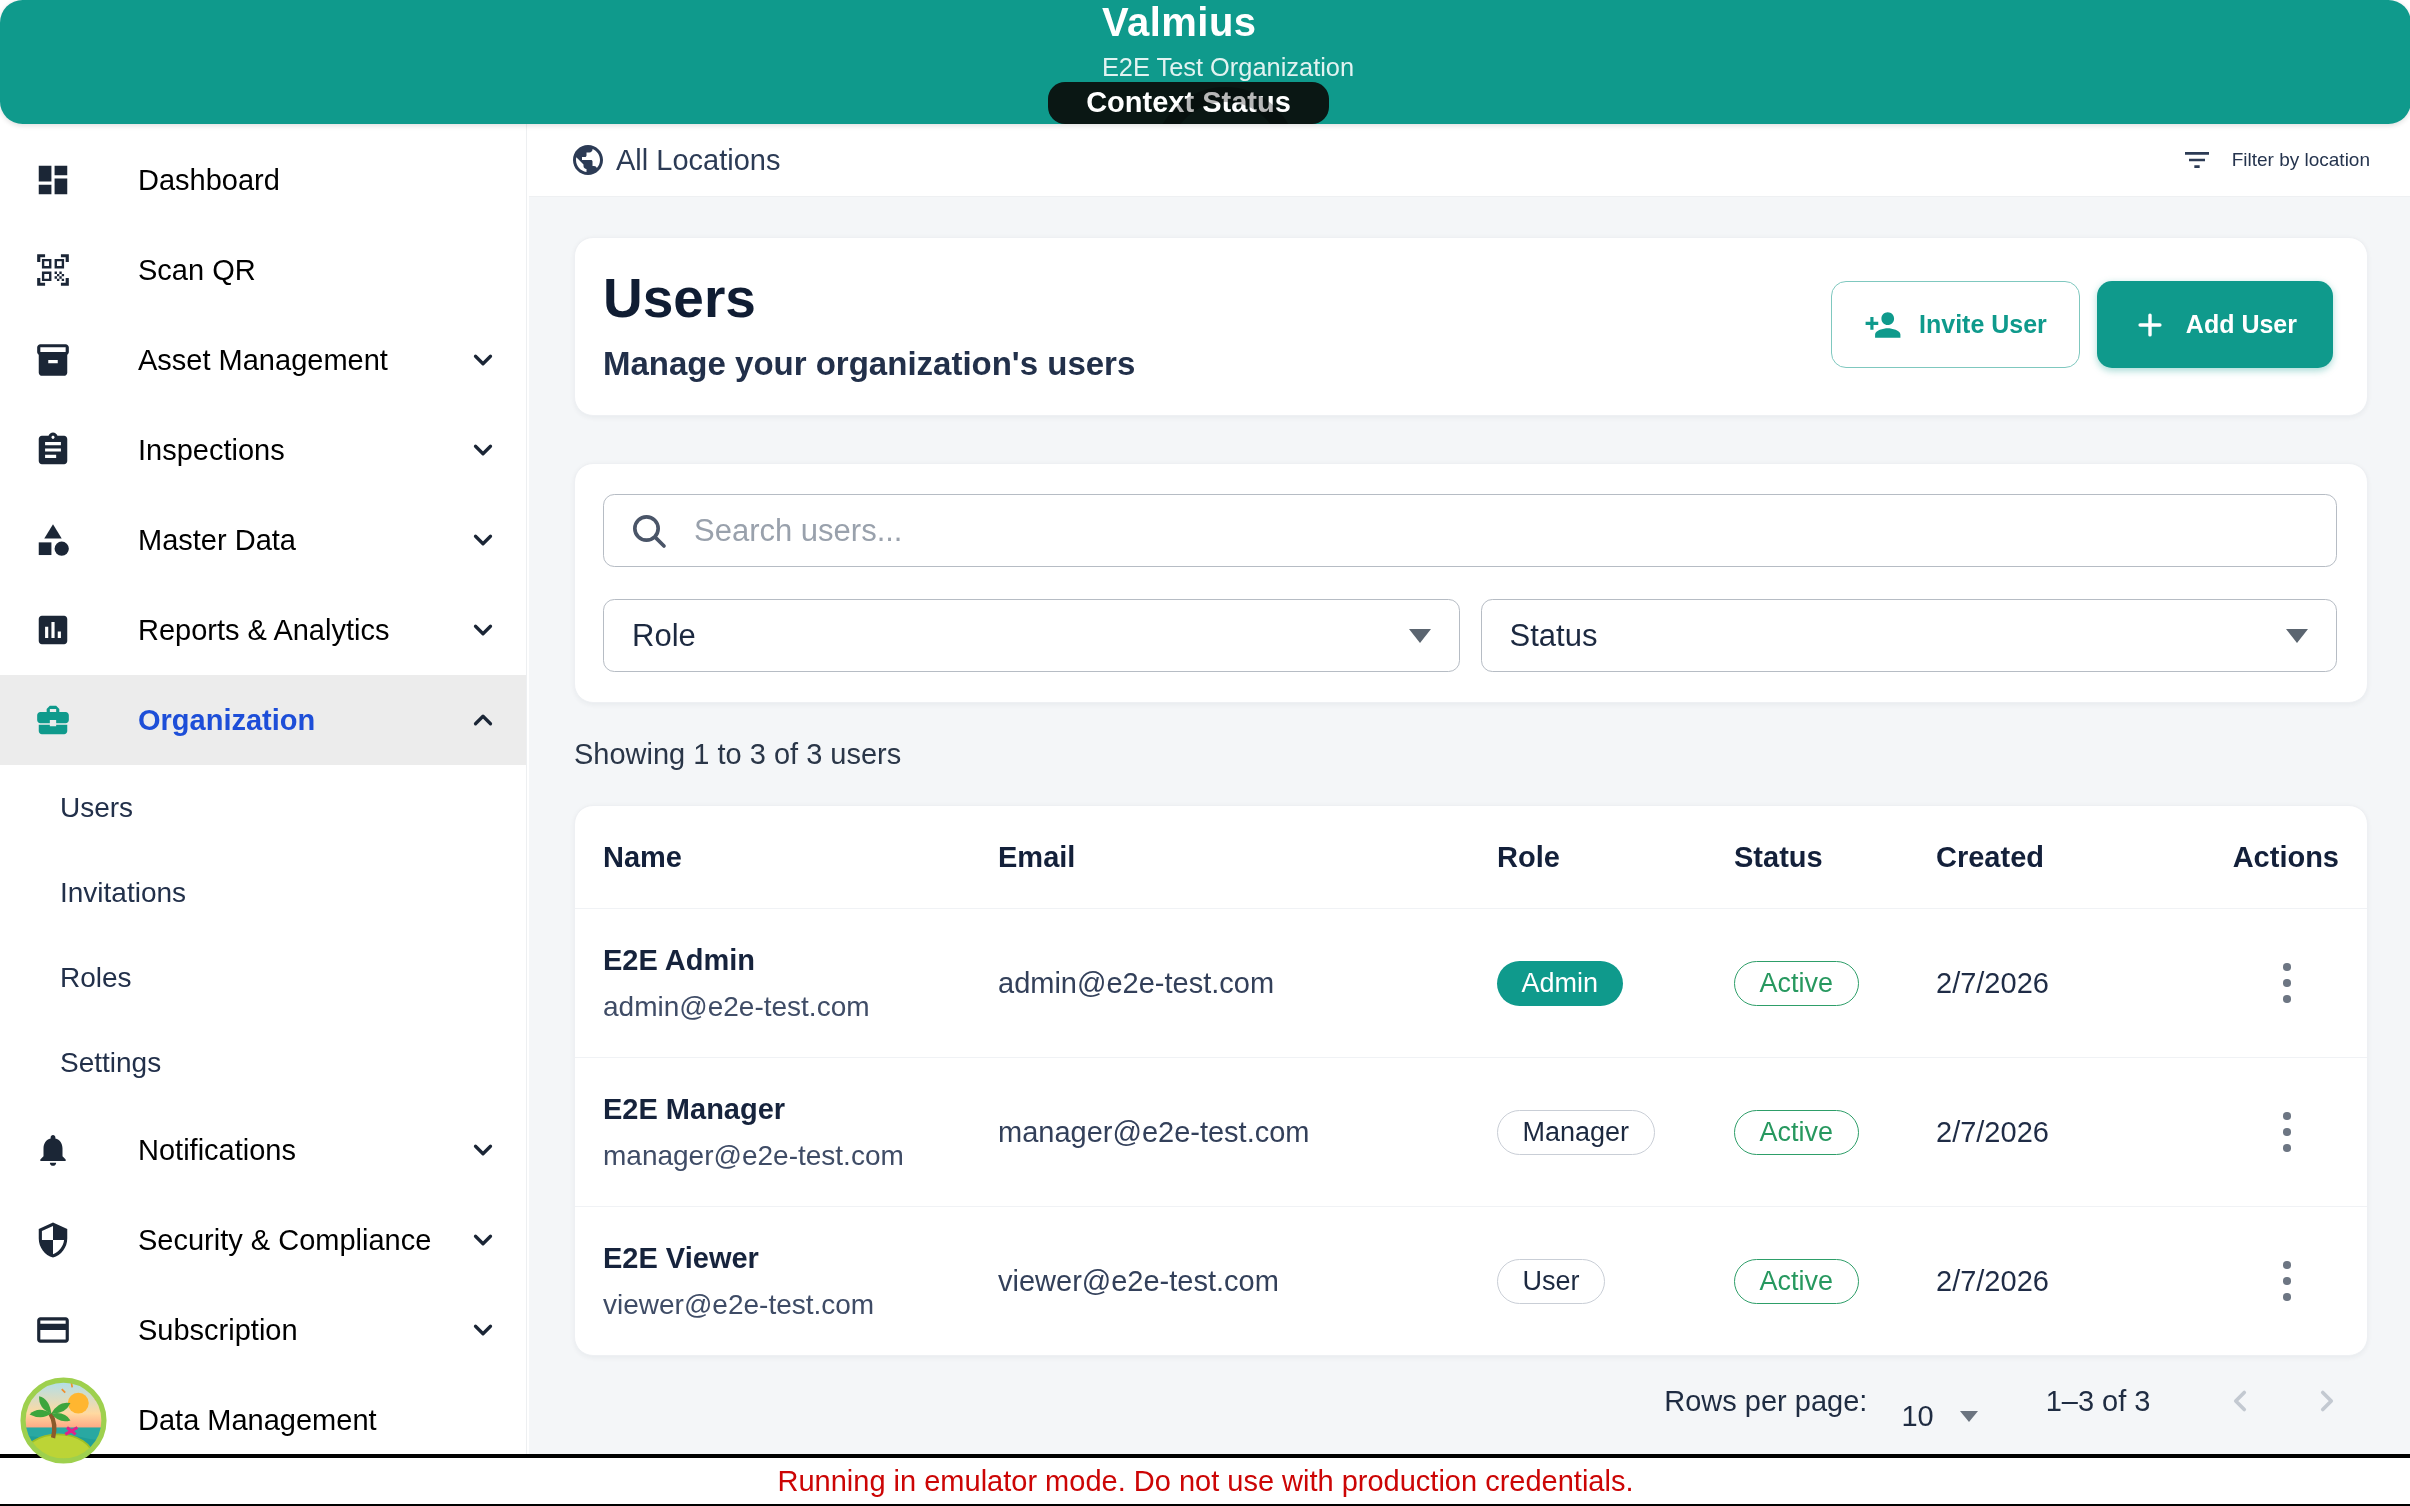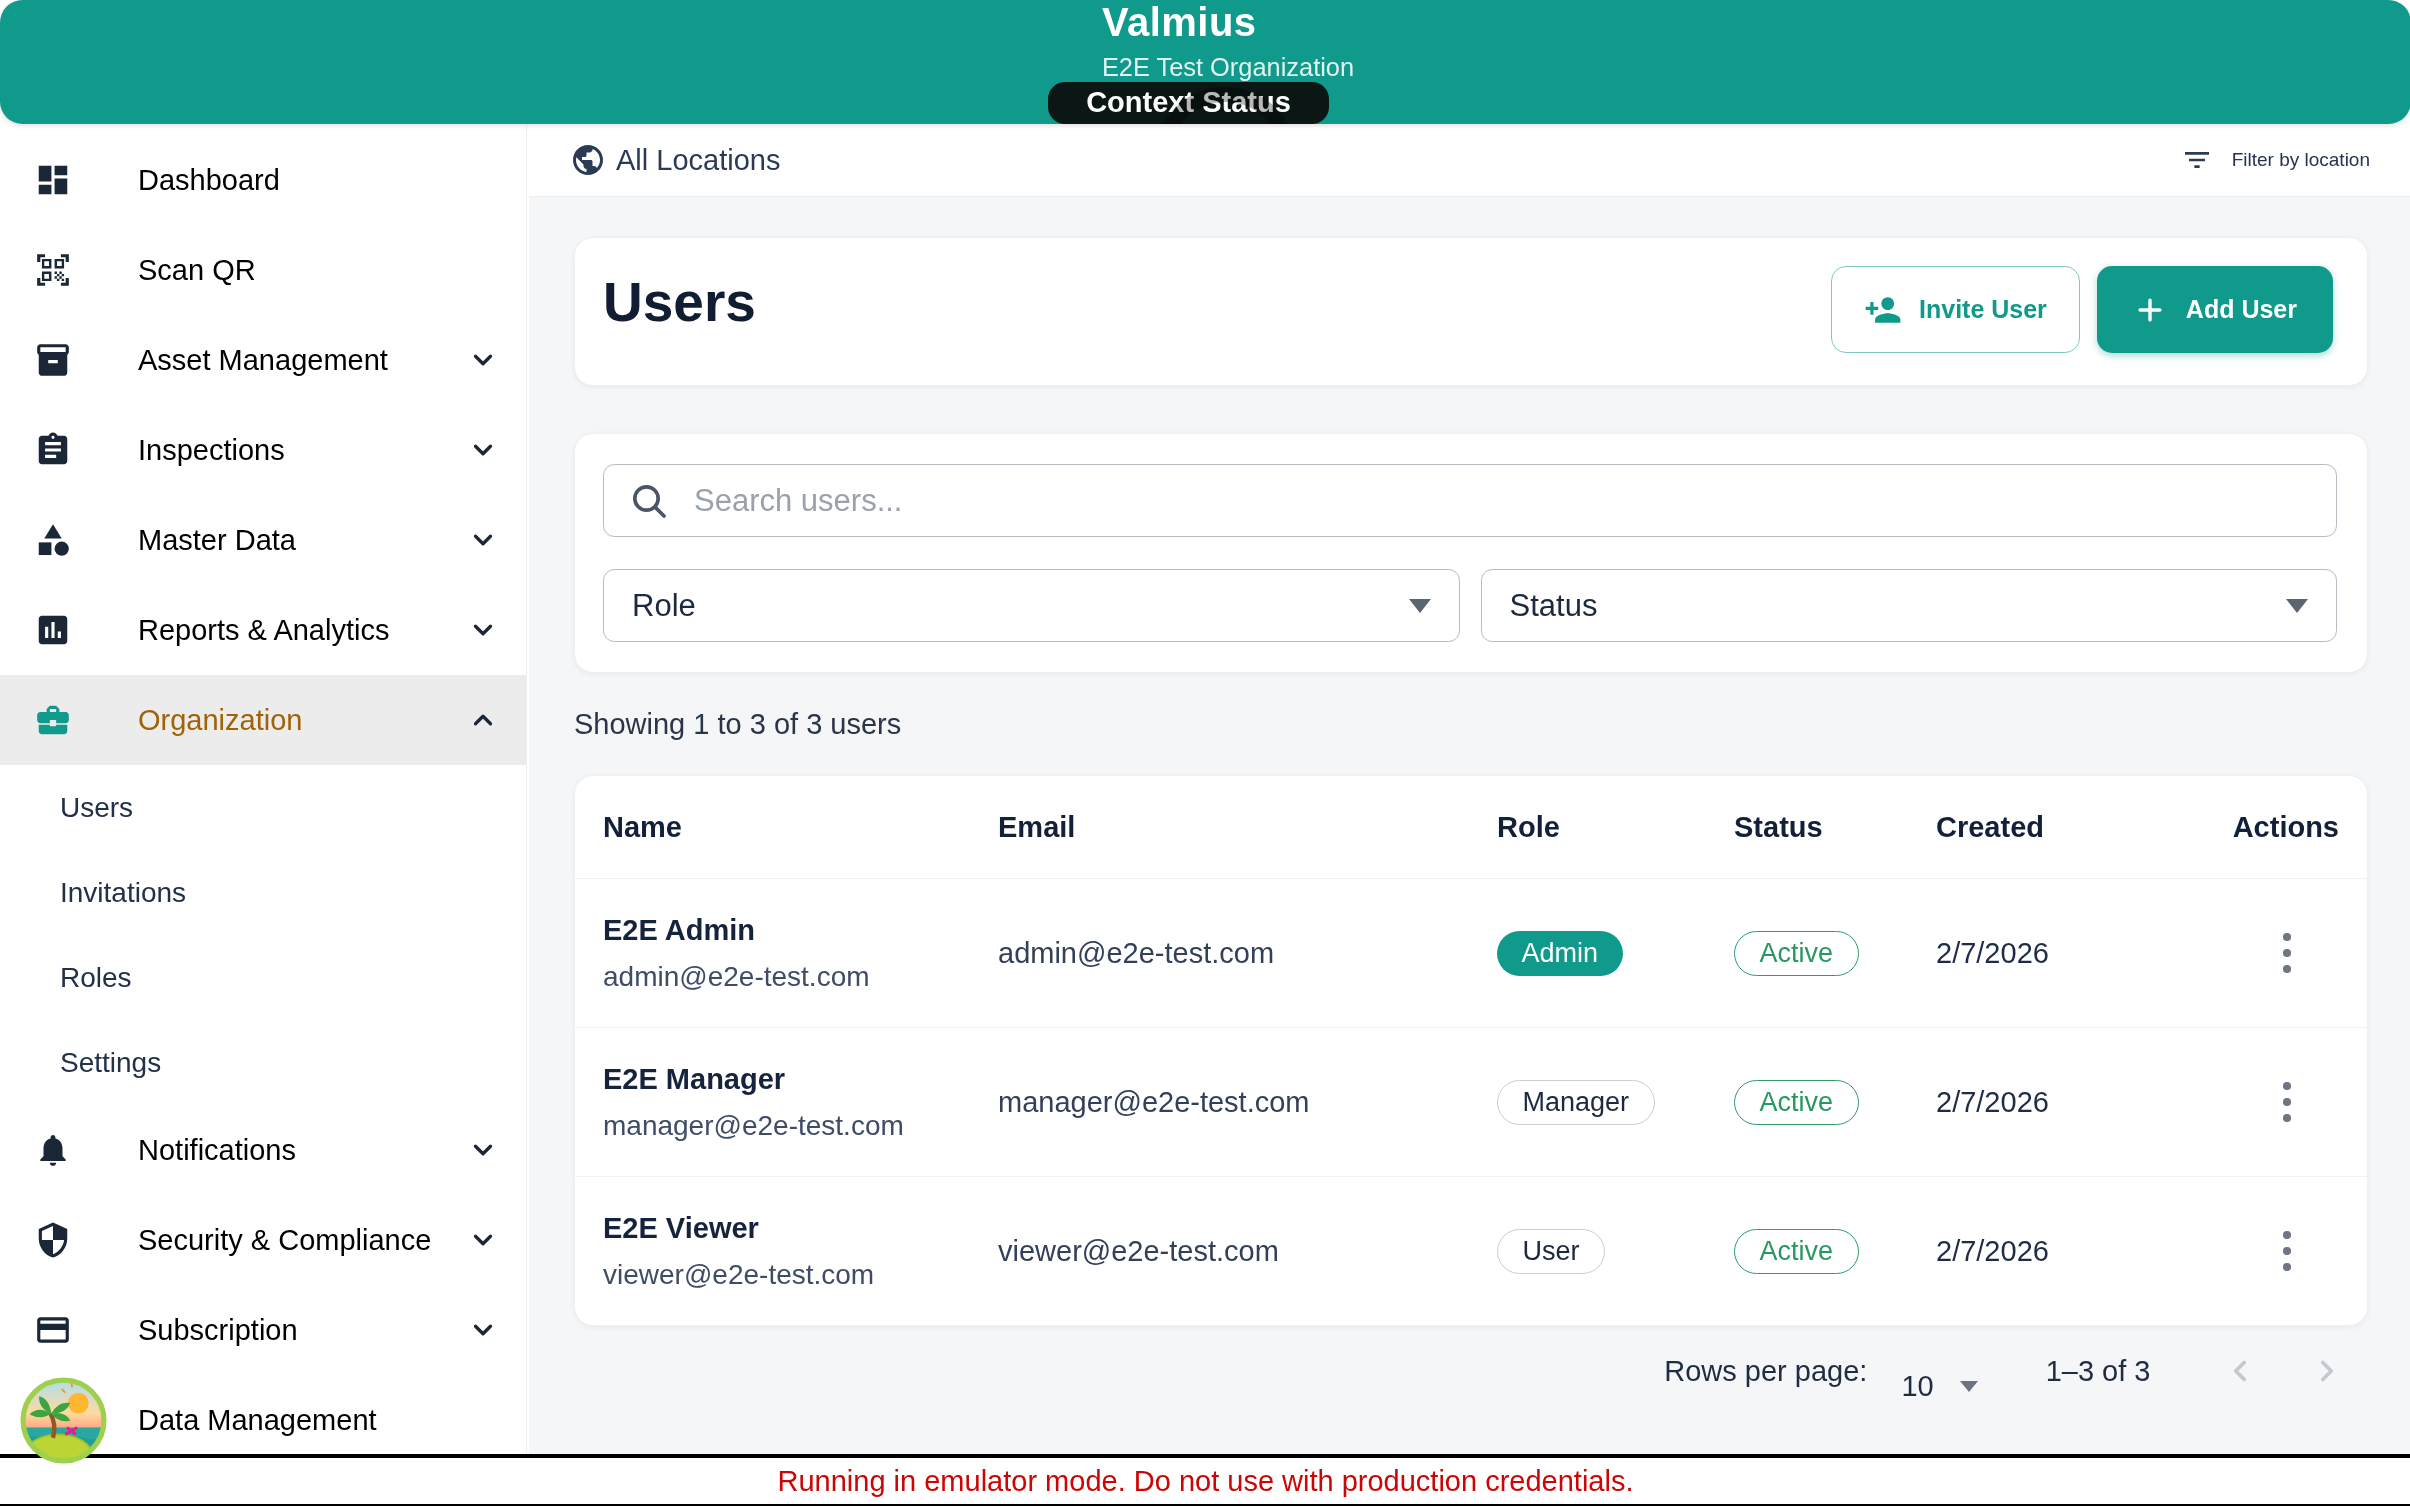--- a/index.html
+++ b/index.html
@@ -23,21 +23,21 @@
   
   .sidebar { position:absolute; top:124px; left:0; width:527px; bottom:53px; background:#ffffff;
              border-right:1.9px solid #edeff1; padding-top:11.3px; z-index:4; }
   .nav-item { height:90px; display:flex; align-items:center; padding:0 28px 0 34px;
               color:#000000; font-size:29px; cursor:pointer; }
   .nav-item .ico { width:38px; height:38px; margin-right:66px; flex:0 0 auto; display:flex; }
   .nav-item .ico svg { width:100%; height:100%; fill:#1b2636; }
   .nav-item .chev { margin-left:auto; width:30px; height:30px; }
   .nav-item .chev svg { width:100%; height:100%; fill:none; stroke:#1b2636; stroke-width:2.6;
                         stroke-linecap:round; stroke-linejoin:round; }
-  .nav-item.active { background:#ececec; color:#a16207; font-weight:400; }
+  .nav-item.active { background:#ececec; color:#1d4ed8; font-weight:700; }
   .nav-item.active .ico svg { fill:#0f9a8c; }
   .nav-sub { height:85px; display:flex; align-items:center; padding-left:60px; font-size:28px;
              color:#22304a; cursor:pointer; }
   .nav-item.dm .ico { width:87px; height:87px; margin:-14px 31px -14px -14px; position:relative; z-index:6; }
 
   
   .main { position:absolute; left:529px; top:124px; right:0; bottom:53px; background:#f4f6f8; }
   .locbar { height:73px; background:#ffffff; border-bottom:1.9px solid #eef0f2; display:flex;
             align-items:center; padding:0 41px 0 41px; }
   .loc-left { display:flex; align-items:center; gap:10px; color:#2c3b55; font-size:29px; cursor:pointer; }
@@ -314,20 +314,21 @@
             </svg></span>
         <span>Filter by location</span>
       </div>
     </div>
 
     <div class="scroll">
 
       <section class="card users-card">
         <div>
           <h2>Users</h2>
+          <div class="subtitle">Manage your organization's users</div>
         </div>
         <div class="btn-row">
           <button class="btn btn-invite">
             <span class="iico"><svg viewBox="0 0 24 24">
                   <path d="M15 12c2.21 0 4-1.79 4-4s-1.79-4-4-4-4 1.79-4 4 1.79 4 4 4zm-9-2V7H4v3H1v2h3v3h2v-3h3v-2H6zm9 4c-2.67 0-8 1.34-8 4v2h16v-2c0-2.66-5.33-4-8-4z"></path>
                 </svg></span>
             <span>Invite User</span>
           </button>
           <button class="btn btn-add">
             <span class="pico"><svg viewBox="0 0 24 24">

